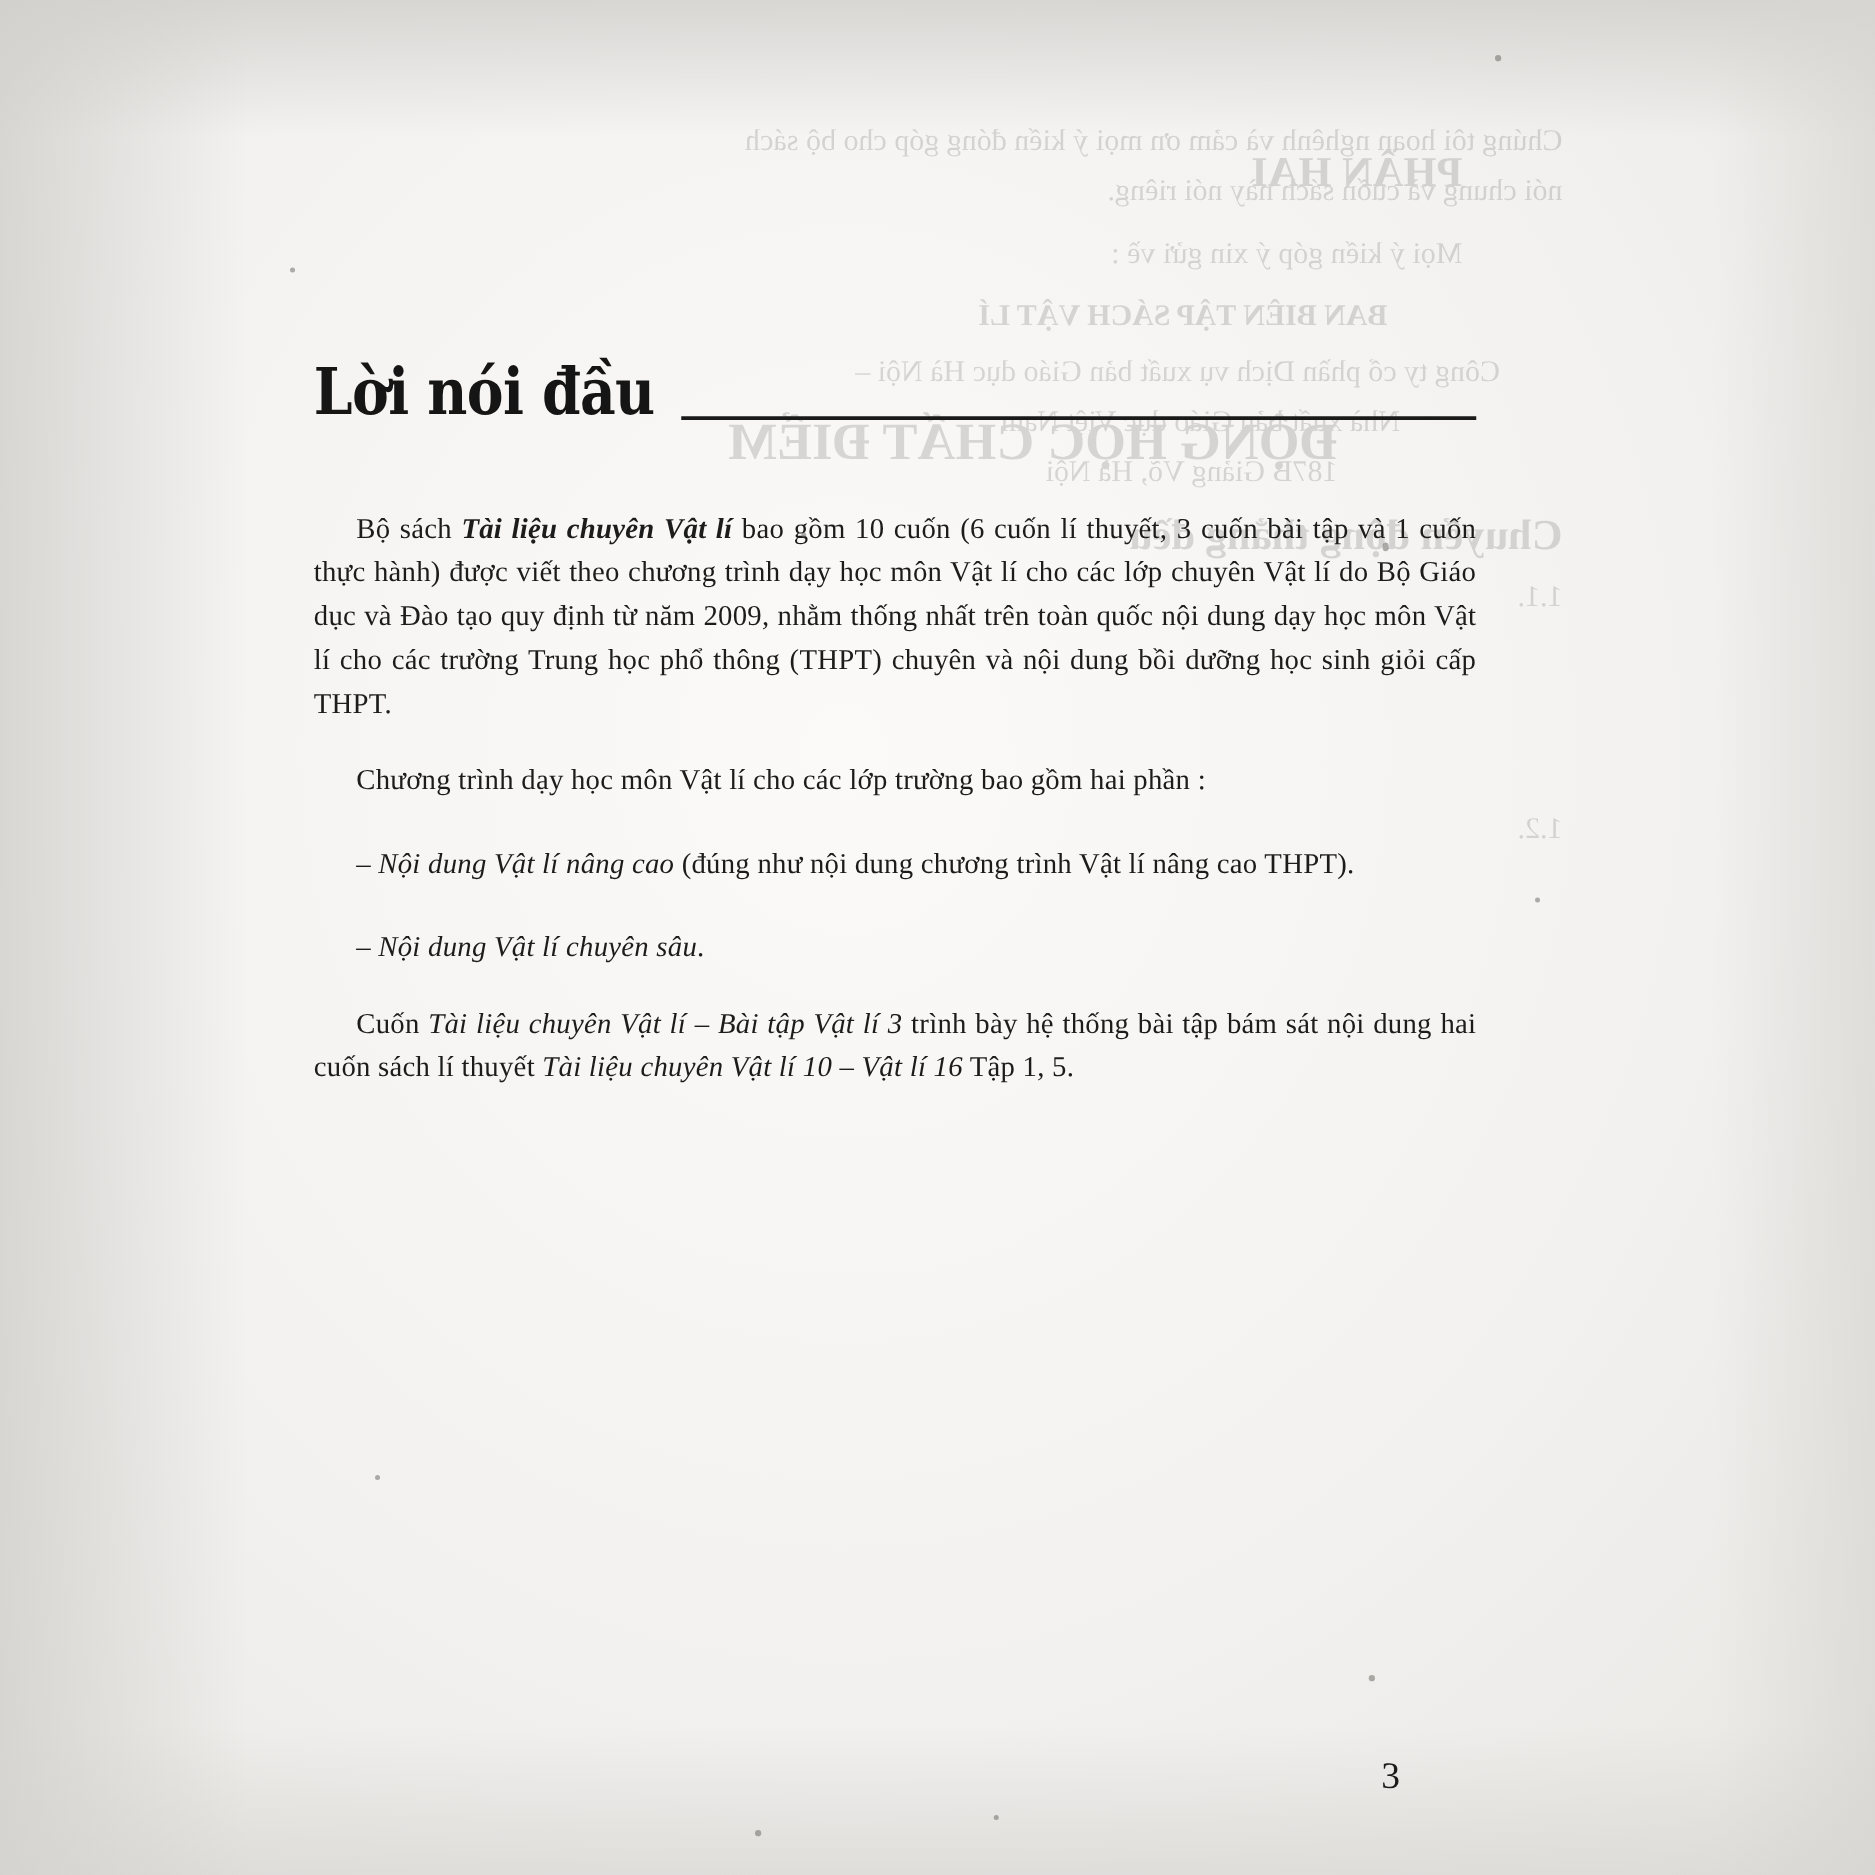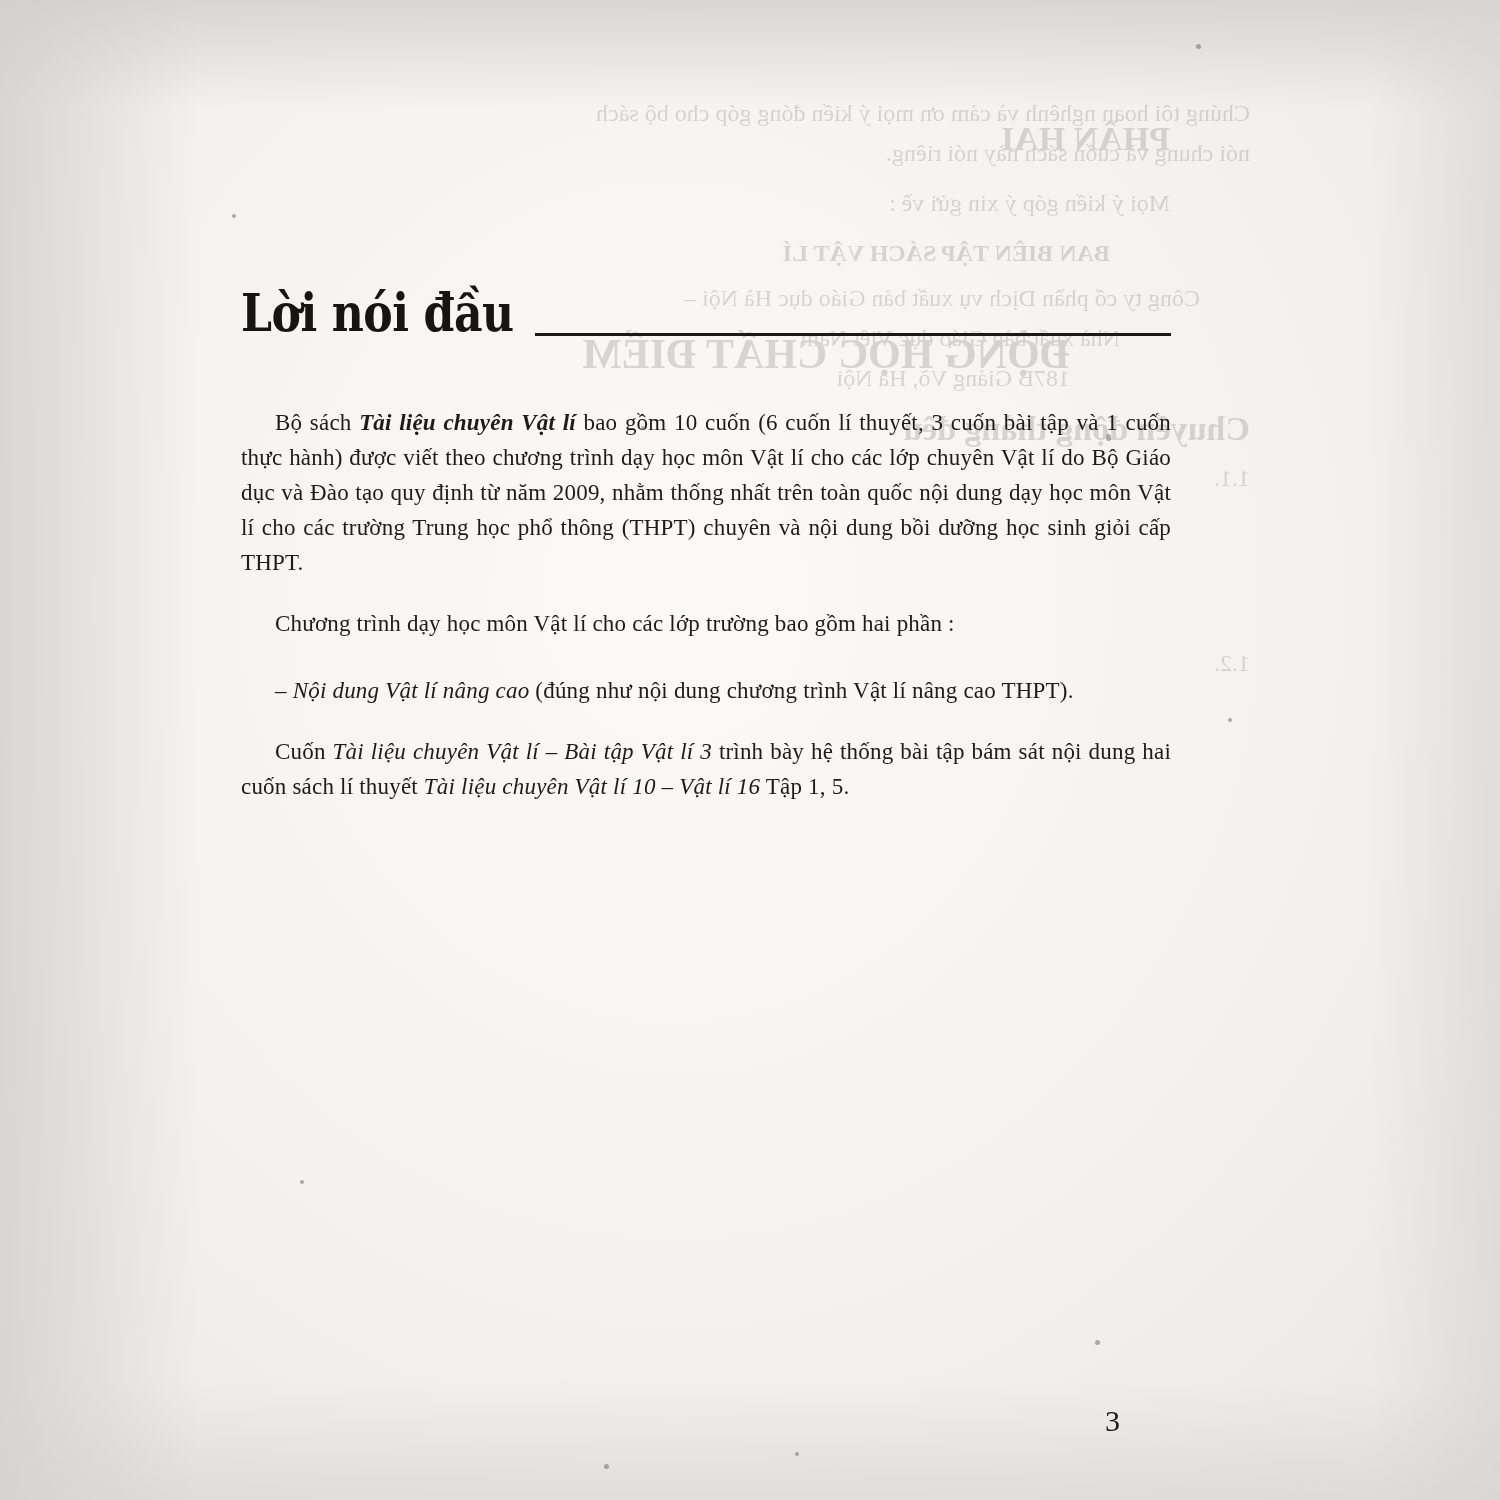--- a/index.html
+++ b/index.html
@@ -60,21 +60,21 @@
   }
   .st-line {
     position: absolute;
     white-space: nowrap;
     font-family: "Liberation Serif", serif;
   }
 
   
   .content {
     position: absolute;
-    left: 241px;
+    left: 251px;
     top: 290px;
     width: 930px;
   }
 
   .title-row {
     display: flex;
     align-items: flex-end;
     gap: 0px;
     margin-bottom: 60px;
   }
@@ -164,20 +164,21 @@
 
   <div class="content">
     <div class="title-row">
       <div class="title">Lời nói đầu</div>
       <div class="title-rule"></div>
     </div>
     <div id="body-paragraphs">
         <p class="para"><span>Bộ sách </span><span class="bi">Tài liệu chuyên Vật lí</span><span> bao gồm 10 cuốn (6 cuốn lí thuyết, 3 cuốn bài tập và 1 cuốn thực hành) được viết theo chương trình dạy học môn Vật lí cho các lớp chuyên Vật lí do Bộ Giáo dục và Đào tạo quy định từ năm 2009, nhằm thống nhất trên toàn quốc nội dung dạy học môn Vật lí cho các trường Trung học phổ thông (THPT) chuyên và nội dung bồi dưỡng học sinh giỏi cấp THPT.</span></p>
         <p class="para"><span>Chương trình dạy học môn Vật lí cho các lớp trường bao gồm hai phần :</span></p>
         <p class="para bullet"><span>– </span><span class="it">Nội dung Vật lí nâng cao</span><span> (đúng như nội dung chương trình Vật lí nâng cao THPT).</span></p>
+        <p class="para bullet"><span>– </span><span class="it">Nội dung Vật lí chuyên sâu</span><span>.</span></p>
         <p class="para"><span>Cuốn </span><span class="it">Tài liệu chuyên Vật lí – Bài tập Vật lí 3</span><span> trình bày hệ thống bài tập bám sát nội dung hai cuốn sách lí thuyết </span><span class="it">Tài liệu chuyên Vật lí 10 – Vật lí 16</span><span> Tập 1, 5.</span></p>
       </div>
   </div>
 
   <div class="pageno">3</div>
 
   <div class="speck" style="left:1196px;top:44px;width:5px;height:5px;"></div>
   <div class="speck" style="left:641px;top:426px;width:4px;height:4px;"></div>
   <div class="speck" style="left:1106px;top:434px;width:5px;height:7px;"></div>
   <div class="speck" style="left:1228px;top:718px;width:4px;height:4px;"></div>

